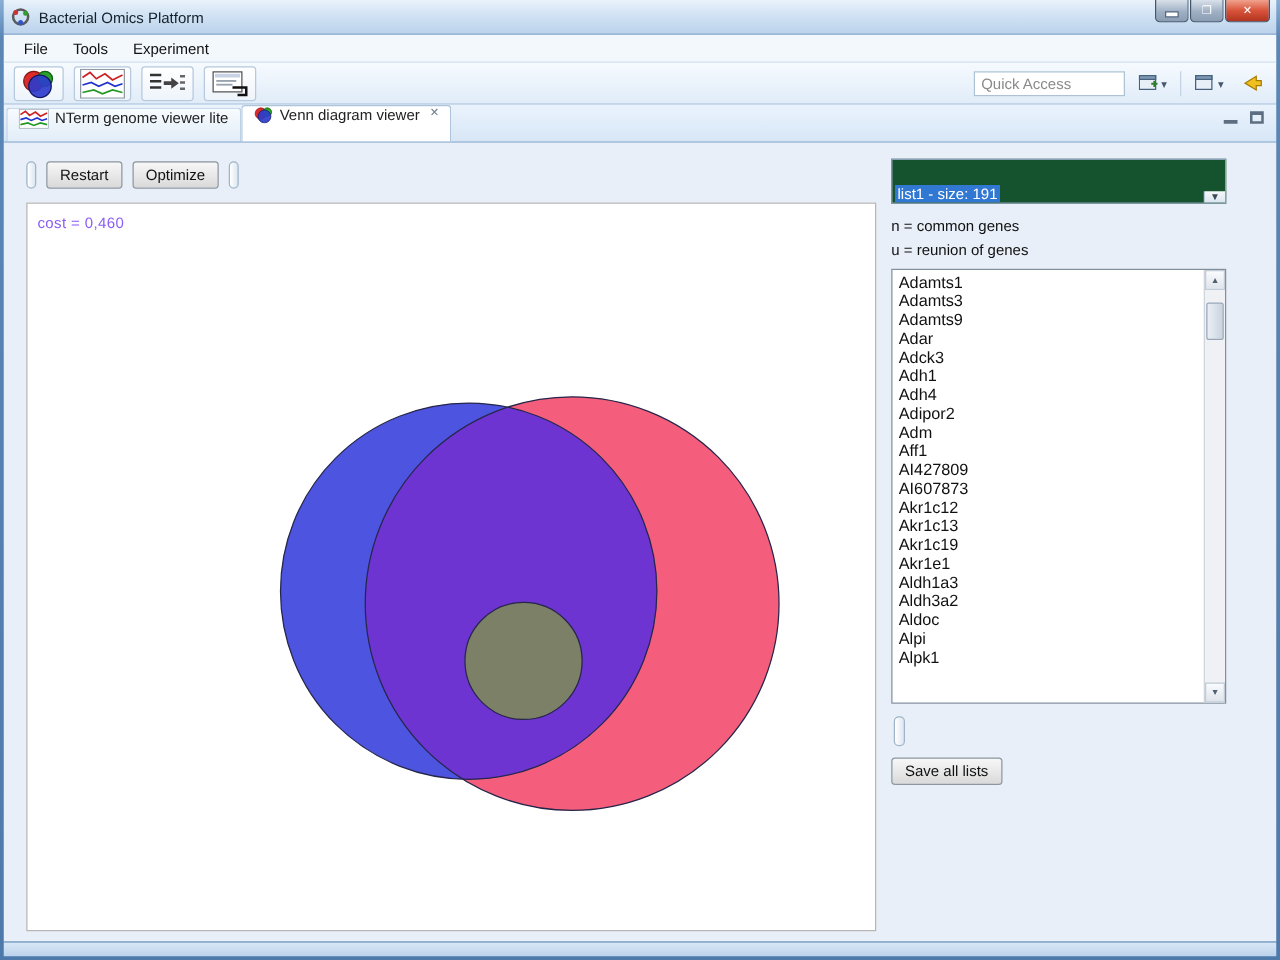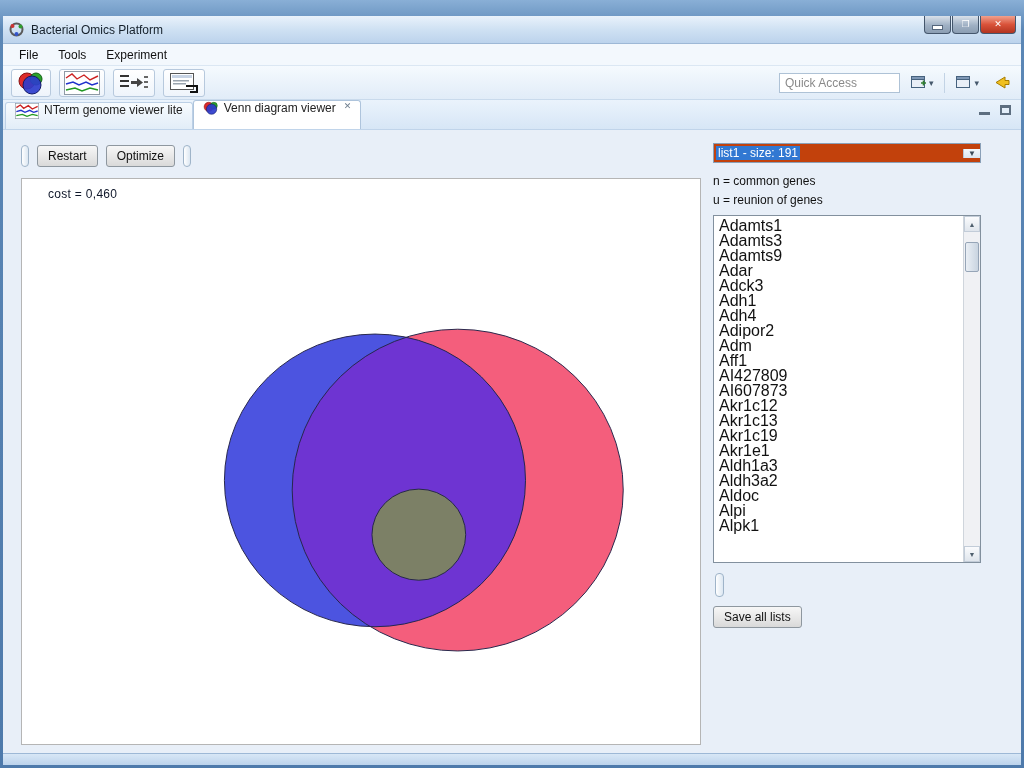--- a/index.html
+++ b/index.html
@@ -1,19 +1,19 @@
 <!DOCTYPE html>
 <html><head>
 <meta charset="utf-8">
 <style>
   *{margin:0;padding:0;box-sizing:border-box}
   html,body{width:1024px;height:768px;overflow:hidden}
   body{font-family:"Liberation Sans",sans-serif;font-size:12px;color:#111;background:#4e7aab}
 
-  .frame{width:1024px;height:768px;background:linear-gradient(180deg,#89afd6,#5b87b6 30px,#4e7aab);padding:16px 3px 3px;display:flex;flex-direction:column}
+  .frame{width:1024px;height:768px;background:linear-gradient(180deg,#89afd6,#5b87b6 30px,#4e7aab);padding:0 3px 3px;display:flex;flex-direction:column}
 
   
   .titlebar{height:28px;display:flex;align-items:center;gap:6px;padding:0 5px;background:linear-gradient(#e9f2fb,#cfe1f3 50%,#bcd3ec);border-bottom:1px solid #9db8d6}
   .titlebar .title{font-size:12px;color:#15202b}
   .win-buttons{margin-left:auto;display:flex;gap:1px;align-self:flex-start}
   .win-btn{height:18px;border:1px solid #44566c;border-top:none;border-radius:0 0 4px 4px;display:flex;align-items:center;justify-content:center;color:#fff;font-size:9px;line-height:1}
   .win-btn.minb,.win-btn.maxb{width:27px;background:linear-gradient(#d9e1ea,#9fb0c4 55%,#8b9db2)}
   .win-btn.closeb{width:36px;background:linear-gradient(#f0a18d,#d9533a 50%,#b23420)}
   .min-glyph{width:9px;height:3px;background:#fff;margin-top:6px;box-shadow:0 0 0 1px #55667c}
   .max-glyph{color:#fff}
@@ -41,33 +41,33 @@
   .vmin{width:11px;height:3px;background:#5d6e80;margin-top:7px}
   .vmax{width:11px;height:10px;border:2px solid #5d6e80;border-top-width:3px}
 
   
   .main{flex:1;min-height:0;display:flex;background:#e8eff8}
   .left{flex:1;min-width:0;display:flex;flex-direction:column;padding:14px 4px 8px 18px}
   .venn-toolbar{display:flex;align-items:center;gap:8px;height:24px;margin-bottom:10px}
   .grip{width:8px;height:22px;border:1px solid #9fb4c9;border-radius:4px;background:linear-gradient(90deg,#ffffff,#dce7f2)}
   .btn{padding:3px 10px;border:1px solid #8e979f;border-radius:3px;background:linear-gradient(#f7f7f7,#e7e7e7 55%,#d9d9d9);font-size:12px;color:#111}
   .canvas{flex:1;background:#fff;border:1px solid #b5b5b5;position:relative;overflow:hidden}
-  .cost{position:absolute;top:8px;left:26px;color:#0f172a;font-size:12px;letter-spacing:.3px}
+  .cost{position:absolute;top:8px;left:8px;color:#8b5cf6;font-size:12px;letter-spacing:.3px}
   .canvas svg.venn{position:absolute;inset:0}
 
   
   .right{width:316px;padding:13px 8px 0 8px;display:flex;flex-direction:column;align-items:flex-start}
-  .combo{width:268px;height:20px;border:1px solid #8aa0b8;background:#c2410c;display:flex;align-items:center}
+  .combo{width:268px;height:36px;border:1px solid #8aa0b8;background:#14532d;display:flex;align-items:flex-end}
   .combo-text{flex:1;display:flex;align-items:center;padding-left:2px;overflow:hidden;white-space:nowrap}
   .combo-text .sel{background:#3178d2;color:#fff;padding:0 2px}
   .combo-arrow{width:17px;border-left:1px solid #b8c6d6;background:linear-gradient(#f4f8fb,#dbe5ef);display:flex;align-items:center;justify-content:center;font-size:8px;color:#3c4a58}
   .legend{margin-top:9px;line-height:19px;color:#101010}
   .listbox{width:268px;height:348px;border:1px solid #82909e;background:#fff;margin-top:5px;position:relative;overflow:hidden}
   .gene-rows{position:absolute;inset:0;right:17px;padding:2px 0 0 5px;overflow:hidden}
-  .gene-row{height:15px;line-height:15px;font-size:16px;white-space:nowrap}
+  .gene-row{height:15px;line-height:15px;font-size:13px;white-space:nowrap}
   .scrollbar{position:absolute;right:0;top:0;bottom:0;width:17px;background:#f0f1f4;border-left:1px solid #cfd5dc;display:flex;flex-direction:column}
   .sb-btn{height:16px;display:flex;align-items:center;justify-content:center;font-size:7px;color:#50606e;background:linear-gradient(#fafbfd,#dfe5ec);border:1px solid #c2ccd8}
   .sb-track{flex:1;position:relative}
   .sb-thumb{position:absolute;top:10px;left:1px;right:1px;height:30px;background:linear-gradient(90deg,#eaeff5,#c9d4e0);border:1px solid #96a5b7;border-radius:2px}
   .panel-grip{width:9px;height:24px;margin:10px 0 0 2px;border:1px solid #9fb4c9;border-radius:4px;background:linear-gradient(90deg,#ffffff,#dce7f2)}
   .save-btn{margin-top:9px}
 
   
   .footer{height:12px;background:linear-gradient(#d8e7f6,#bcd3ec);border-top:1px solid #9db8d6}
 </style>

